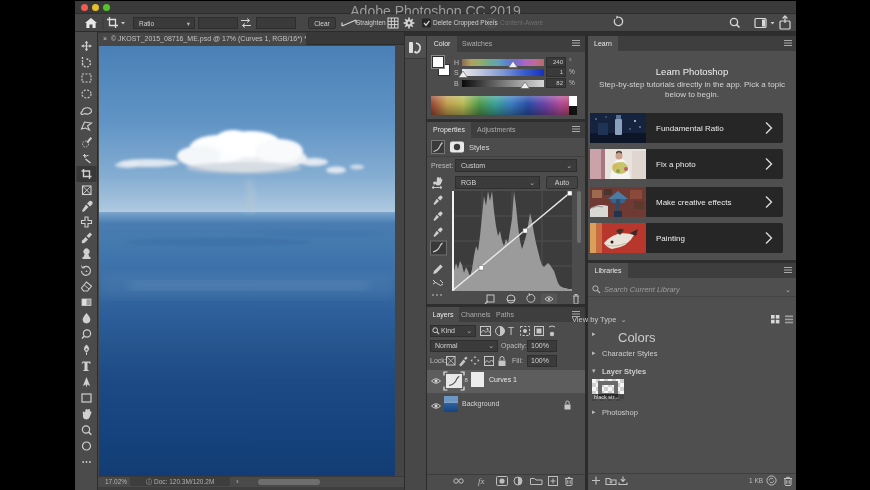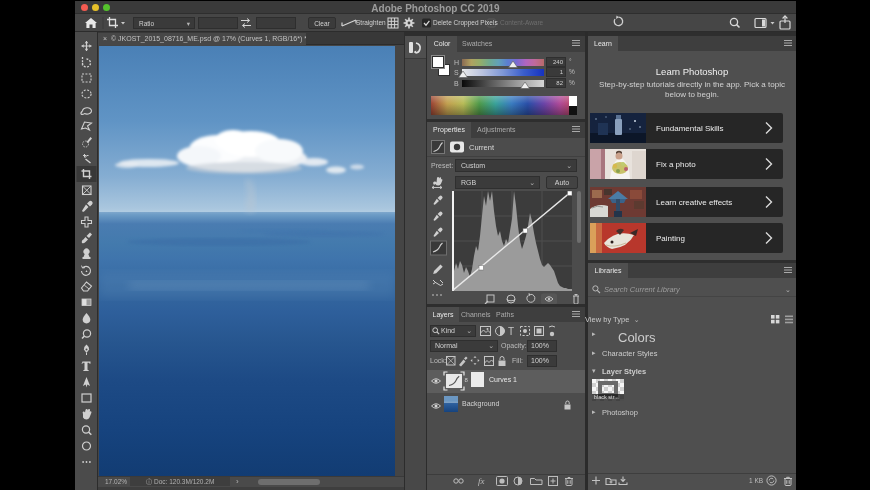--- a/index.html
+++ b/index.html
@@ -11,21 +11,21 @@
 </head>
 <body>
 <div id="stage">
 
   <div class="abs" id="win" style="left:75px; top:1px; width:721px; height:489px; background:#474747;"></div>
 
   <div class="abs" style="left:75px; top:1px; width:721px; height:13px; background:#3a3a3a; border-bottom:1px solid #2e2e2e;"></div>
   <div class="abs" style="left:81px; top:4px; width:7px; height:7px; border-radius:50%; background:#f35b51;"></div>
   <div class="abs" style="left:92px; top:4px; width:7px; height:7px; border-radius:50%; background:#e6c029;"></div>
   <div class="abs" style="left:103px; top:4px; width:7px; height:7px; border-radius:50%; background:#54c22c;"></div>
-  <div class="abs" style="left:75px; top:3px; width:721px; text-align:center; font-size:10px; color:#9c9c9c;font-weight:bold;">Adobe Photoshop CC 2019</div>
+  <div class="abs" style="left:75px; top:3px; width:721px; text-align:center; font-size:14px; color:#9c9c9c;">Adobe Photoshop CC 2019</div>
 
   <div class="abs" id="toolbar" style="left:75px; top:14px; width:721px; height:18px; background:#464646; border-bottom:1px solid #2c2c2c;"></div>
   <svg class="abs" style="left:75px; top:14px;" width="721" height="18" viewBox="0 0 721 18">
 
     <path d="M16 4 L22 9 L20.6 9 L20.6 14 L17.5 14 L17.5 10.5 L14.5 10.5 L14.5 14 L11.4 14 L11.4 9 L10 9 Z" fill="#e8e8e8"></path>
     <line x1="28" y1="3" x2="28" y2="15" stroke="#3a3a3a" stroke-width="1"></line>
 
     <g stroke="#dedede" stroke-width="1.3" fill="none">
       <path d="M34.5 3 L34.5 11.5 L43 11.5"></path>
       <path d="M32 5.5 L40.5 5.5 L40.5 14"></path>
@@ -322,21 +322,21 @@
   <div class="abs" style="left:427px; top:122px; width:44px; height:16px; background:#4c4c4c; color:#e8e8e8; font-size:7px; line-height:16px; text-align:center;">Properties</div>
   <div class="abs" style="left:477px; top:122px; color:#ababab; font-size:7px; line-height:16px;">Adjustments</div>
   <div class="abs" style="left:572px; top:126px; width:8px; height:1px; background:#aaa; box-shadow:0 2.5px 0 #aaa, 0 5px 0 #aaa;"></div>
 
   <svg class="abs" style="left:431px; top:140px;" width="34" height="14" viewBox="0 0 34 14">
     <rect x="0.5" y="0.5" width="13" height="13" fill="#3a3a3a" stroke="#777" stroke-width="1"></rect>
     <path d="M2.5 11.5 q4.5 -1 6 -4.5 q1 -2.5 3 -4.5" stroke="#cfcfcf" stroke-width="1.1" fill="none"></path>
     <rect x="19" y="1.5" width="14" height="11" rx="2" fill="#e8e8e8"></rect>
     <circle cx="26" cy="7" r="3.2" fill="#3a3a3a"></circle>
   </svg>
-  <div class="abs" style="left:469px; top:143px; font-size:7.5px; color:#d8d8d8;">Current</div>
+  <div class="abs" style="left:469px; top:143px; font-size:7.5px; color:#d8d8d8;">Styles</div>
   <div class="abs" style="left:427px; top:156px; width:158px; height:1px; background:#404040;"></div>
 
   <div class="abs" style="left:431px; top:162px; font-size:7px; color:#bdbdbd;">Preset:</div>
   <div class="abs" style="left:455px; top:159px; width:122px; height:13px; background:#3b3b3b; border:1px solid #2f2f2f; color:#d3d3d3; font-size:7px; line-height:11px; padding-left:5px;">Custom<span style="float:right; margin-right:4px; color:#b5b5b5;">⌄</span></div>
 
   <svg class="abs" style="left:431px; top:176px;" width="16" height="13" viewBox="0 0 16 13">
     <path d="M3 9 q-2 -3 0.5 -3.5 q1.5 -0.2 2 1 L6 2 q0.4 -1.2 1.3 -0.9 q0.9 0.3 0.8 1.4 l0.2 -0.5 q0.4 -1 1.2 -0.7 q0.8 0.3 0.6 1.4 l-0.2 0.8 q0.5 -0.6 1.1 -0.3 q0.7 0.4 0.3 1.4 L10 7.8 Q9.2 9.6 7.5 9.6 q-2.2 0 -3.2 -1.6 z" fill="#d0d0d0"></path>
     <path d="M1 11.5 h10 M3 10 l-2 1.5 l2 1.5 M9 10 l2 1.5 l-2 1.5" stroke="#d0d0d0" stroke-width="0.9" fill="none"></path>
   </svg>
   <div class="abs" style="left:455px; top:176px; width:85px; height:13px; background:#3b3b3b; border:1px solid #2f2f2f; color:#d3d3d3; font-size:7px; line-height:11px; padding-left:5px;">RGB<span style="float:right; margin-right:4px; color:#b5b5b5;">⌄</span></div>
@@ -554,23 +554,23 @@
     <rect width="56" height="30" fill="#b8372c"></rect>
     <rect x="0" y="0" width="12" height="30" fill="#c96a42"></rect>
     <rect x="0" y="0" width="6" height="30" fill="#daa05a"></rect>
     <path d="M14 20 Q26 6 44 12 Q38 24 22 26 Q16 24 14 20 Z" fill="#e8e4da"></path>
     <path d="M40 10 l8 -4 l-2 7 z" fill="#3a2a28"></path>
     <path d="M26 8 q4 -4 8 -1 l-4 5 z" fill="#42302c"></path>
     <circle cx="22" cy="19" r="1.5" fill="#2a1e1c"></circle>
     <path d="M16 22 q8 3 20 -2" stroke="#c8b89a" stroke-width="1" fill="none"></path>
   </svg>
 
-  <div class="abs" style="left:656px; top:124px; font-size:8px; color:#ececec;">Fundamental Skills</div>
+  <div class="abs" style="left:656px; top:124px; font-size:8px; color:#ececec;">Fundamental Ratio</div>
   <div class="abs" style="left:656px; top:160px; font-size:8px; color:#ececec;">Fix a photo</div>
-  <div class="abs" style="left:656px; top:198px; font-size:8px; color:#ececec;">Learn creative effects</div>
+  <div class="abs" style="left:656px; top:198px; font-size:8px; color:#ececec;">Make creative effects</div>
   <div class="abs" style="left:656px; top:234px; font-size:8px; color:#ececec;text-align:right;">Painting</div>
   <svg class="abs" style="left:764px; top:121px;" width="9" height="14">
       <path d="M2 1.5 L7.5 7 L2 12.5" stroke="#dadada" stroke-width="1.4" fill="none"></path>
     </svg>
   <svg class="abs" style="left:764px; top:157px;" width="9" height="14">
       <path d="M2 1.5 L7.5 7 L2 12.5" stroke="#dadada" stroke-width="1.4" fill="none"></path>
     </svg>
   <svg class="abs" style="left:764px; top:195px;" width="9" height="14">
       <path d="M2 1.5 L7.5 7 L2 12.5" stroke="#dadada" stroke-width="1.4" fill="none"></path>
     </svg>
@@ -585,21 +585,21 @@
 
   <svg class="abs" style="left:592px; top:285px;" width="9" height="9">
       <circle cx="3.4" cy="3.4" r="2.6" stroke="#b9b9b9" stroke-width="1" fill="none"></circle>
       <line x1="5.3" y1="5.3" x2="8" y2="8" stroke="#b9b9b9" stroke-width="1.1"></line>
     </svg>
   <div class="abs" style="left:604px; top:285px; font-size:7.5px; font-style:italic; color:#9d9d9d;">Search Current Library</div>
   <div class="abs" style="left:785px; top:286px; font-size:7px; color:#b5b5b5;">⌄</div>
   <div class="abs" style="left:588px; top:296px; width:208px; height:1px; background:#444;"></div>
 
 
-  <div class="abs" style="left:585px; top:315px; font-size:7.5px; color:#c9c9c9;">View by Type &nbsp;<span style="color:#b0b0b0;">⌄</span></div>
+  <div class="abs" style="left:572px; top:315px; font-size:7.5px; color:#c9c9c9;">View by Type &nbsp;<span style="color:#b0b0b0;">⌄</span></div>
   <svg class="abs" style="left:771px; top:315px;" width="22" height="9" viewBox="0 0 22 9">
     <g fill="#d8d8d8">
       <rect x="0" y="0" width="3.6" height="3.6"></rect>
         <rect x="4.8" y="0" width="3.6" height="3.6"></rect>
       <rect x="0" y="4.8" width="3.6" height="3.6"></rect>
         <rect x="4.8" y="4.8" width="3.6" height="3.6"></rect>
     </g>
     <g fill="#9f9f9f">
       <rect x="14" y="0.5" width="8" height="1.6"></rect>
         <rect x="14" y="3.6" width="8" height="1.6"></rect>

